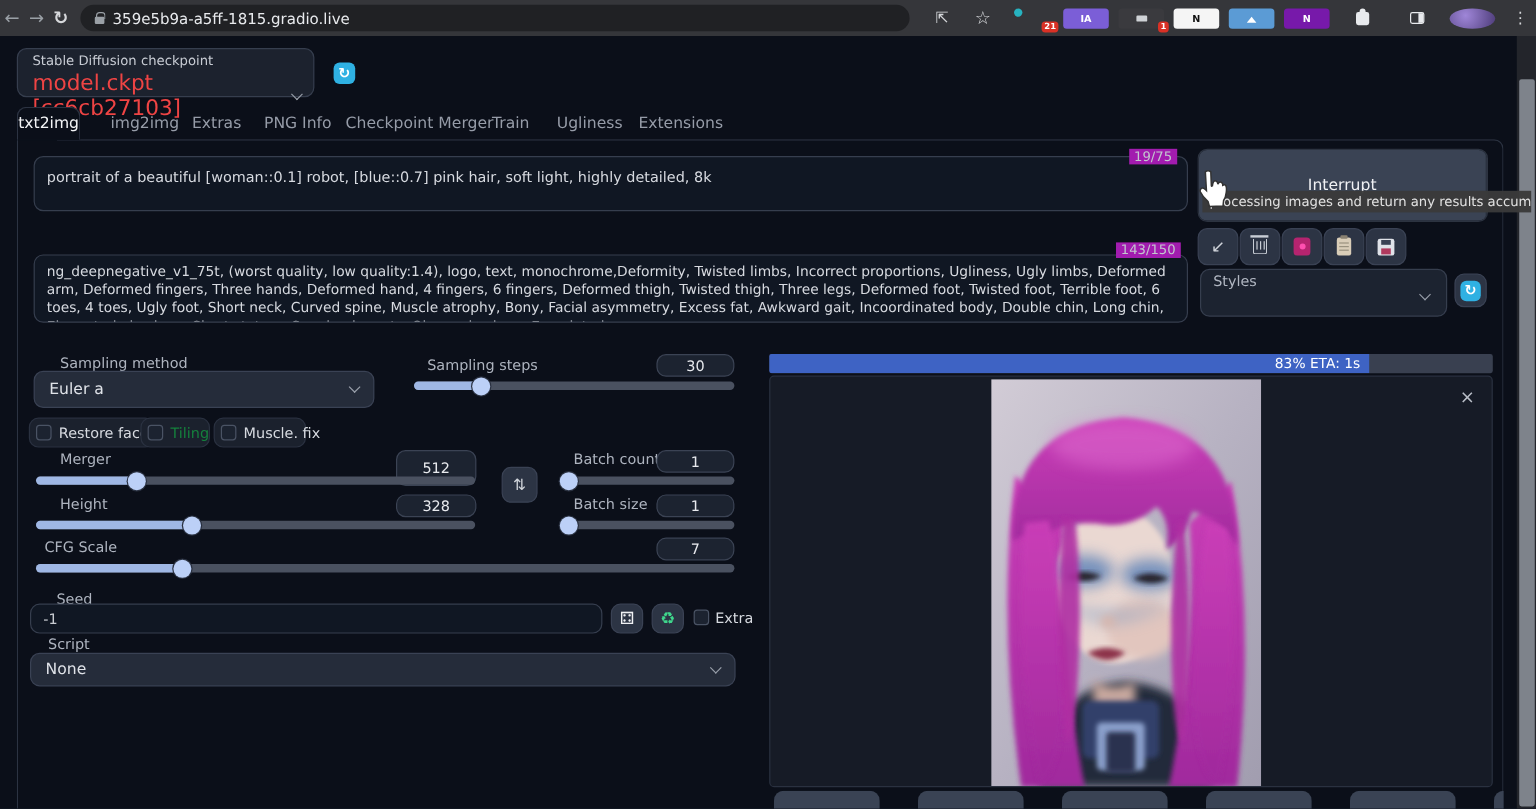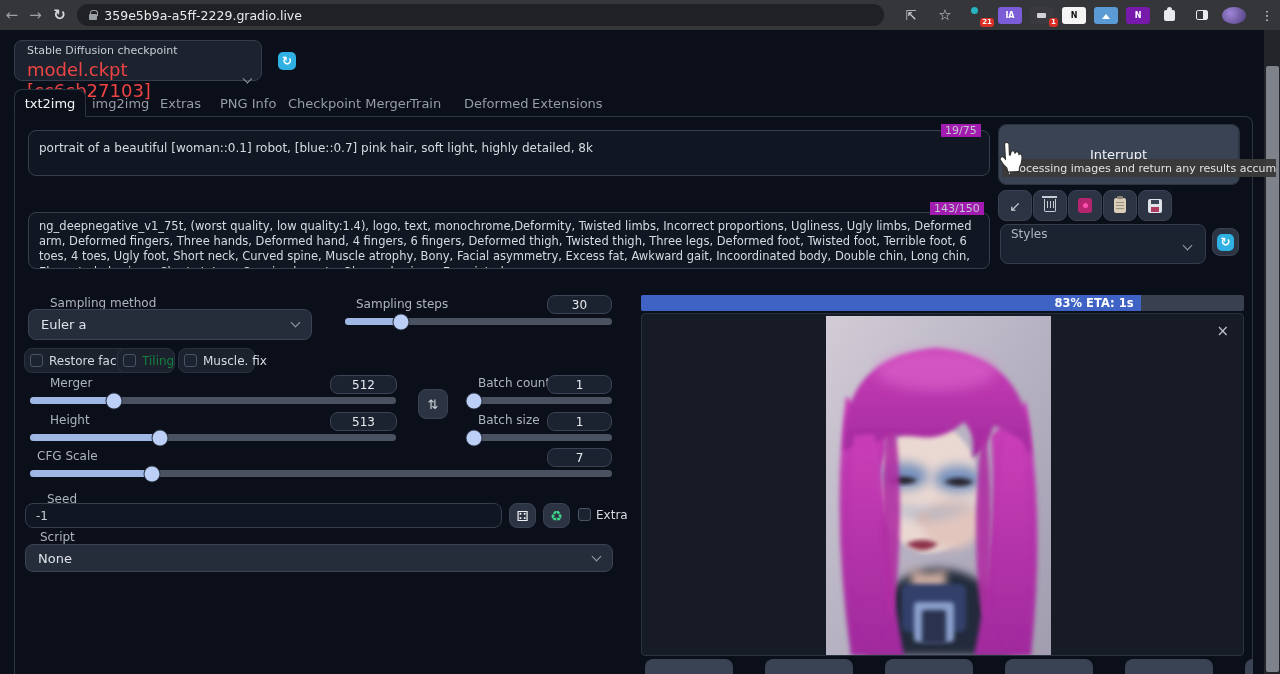--- a/index.html
+++ b/index.html
@@ -7,21 +7,21 @@
   body{position:relative;background:#0b0f19;font-family:"DejaVu Sans","Liberation Sans",sans-serif;color:#e8eaee}
 
   
   .browser{position:absolute;top:0;left:0;width:1280px;height:30px;background:#35363a;display:flex;align-items:center;z-index:40}
   .nav-ic{color:#9aa0a6;font-size:15px;width:26px;text-align:center;cursor:default}
   .nav-ic.lit{color:#d6d8db}
   .omnibox{background:#202124;border-radius:13px;height:22px;display:flex;align-items:center;padding:0 12px;gap:7px;color:#e8eaed;font-size:12.5px;width:880px;margin-left:6px}
   .lockbody{width:8px;height:6px;background:#9aa0a6;border-radius:1px;position:relative;margin-top:3px}
   .lockbody:before{content:"";position:absolute;top:-4px;left:1px;width:6px;height:5px;border:1.4px solid #9aa0a6;border-bottom:none;border-radius:3px 3px 0 0}
   .extrow{display:flex;align-items:center;gap:8px;margin-left:14px}
-  .extic{width:24px;height:17px;border-radius:3px;position:relative;font-size:8px;font-weight:bold;display:flex;align-items:center;justify-content:center}
+  .extic{width:38px;height:17px;border-radius:3px;position:relative;font-size:8px;font-weight:bold;display:flex;align-items:center;justify-content:center}
   .badge{position:absolute;bottom:-3px;right:-4px;background:#d93025;color:#fff;font-size:7px;font-weight:bold;border-radius:3px;padding:0 2px;line-height:9px}
 
   
   .lbl{position:absolute;color:#aeb4bf;font-size:12px;white-space:nowrap}
   .box{position:absolute;border:1px solid #363e4e;border-radius:8px;background:#101723}
   .drop{position:absolute;border:1px solid #3a4254;border-radius:8px;background:#252c3a;display:flex;align-items:center;padding:0 12px;font-size:13px;color:#dfe2e8}
   .caret{width:7px;height:7px;border-right:1.6px solid #9aa0ab;border-bottom:1.6px solid #9aa0ab;transform:rotate(45deg);margin-top:-4px}
   .numbox{position:absolute;background:#1c2330;border:1px solid #3b4354;border-radius:8px;color:#e8eaee;font-size:12px;display:flex;align-items:center;justify-content:center}
   .slider{position:absolute;height:7px;border-radius:4px;background:#4a5160}
   .slider .fill{position:absolute;left:0;top:0;bottom:0;background:#9fb7e4;border-radius:4px}
@@ -54,21 +54,21 @@
 </style>
 </head>
 <body>
 
 <div class="browser">
   <span class="nav-ic">←</span>
   <span class="nav-ic">→</span>
   <span class="nav-ic lit" style="font-weight:bold">↻</span>
   <div class="omnibox">
     <span class="lockbody"></span>
-    <span>359e5b9a-a5ff-2229.gradio.live</span>
+    <span>359e5b9a-a5ff-1815.gradio.live</span>
   </div>
   <div class="extrow">
     <span class="nav-ic lit" style="font-size:13px">⇱</span>
     <span class="nav-ic lit">☆</span>
     <span class="extic" style="background:transparent">
       <span style="width:7px;height:7px;border-radius:50%;background:#27b3c0;position:absolute;top:0;left:5px"></span>
       <span class="badge">21</span>
     </span>
     <span class="extic" style="background:#7b5ed7;color:#fff">IA</span>
     <span class="extic" style="background:#3a3a3e">
@@ -97,29 +97,29 @@
 
 <div class="box" style="left:14px;top:40px;width:248px;height:41px;background:#1c222e">
   <div style="position:absolute;left:12px;top:3px;font-size:11px;color:#c8ccd4">Stable Diffusion checkpoint</div>
   <div style="position:absolute;left:12px;top:18px;right:10px;font-size:18px;color:#ef4444;display:flex;justify-content:center;align-items:center">
     <span>model.ckpt [cc6cb27103]</span>
     <span class="caret"></span>
   </div>
 </div>
 <div class="cyanbtn" style="left:278px;top:52px;width:18px;height:18px">↻</div>
 
-<div style="position:absolute;left:14px;top:89px;width:72px;height:28px;border:1px solid #2c3342;border-bottom:1px solid #0b0f19;border-radius:8px 8px 0 0;background:#0b0f19;z-index:2;display:flex;align-items:center;justify-content:center;font-size:13px;color:#f3f4f6">
+<div style="position:absolute;left:14px;top:89px;width:53px;height:28px;border:1px solid #2c3342;border-bottom:1px solid #0b0f19;border-radius:8px 8px 0 0;background:#0b0f19;z-index:2;display:flex;align-items:center;justify-content:center;font-size:13px;color:#f3f4f6">
   <span>txt2img</span>
 </div>
 <span class="tabtxt" style="left:92px;top:96px">img2img</span>
 <span class="tabtxt" style="left:160px;top:96px">Extras</span>
 <span class="tabtxt" style="left:220px;top:96px">PNG Info</span>
 <span class="tabtxt" style="left:288px;top:96px">Checkpoint Merger</span>
 <span class="tabtxt" style="left:410px;top:96px">Train</span>
-<span class="tabtxt" style="left:464px;top:96px">Deformed</span>
+<span class="tabtxt" style="left:464px;top:96px">Ugliness</span>
 <span class="tabtxt" style="left:532px;top:96px">Extensions</span>
 
 <div style="position:absolute;left:14px;top:116px;width:1239px;height:558px;border:1px solid #2c3342;border-bottom:none;border-radius:0 8px 0 0"></div>
 
 <span class="counter" style="left:941px;top:124px">19/75</span>
 <div class="box" style="left:28px;top:130px;width:962px;height:46px;padding:8px 10px;font-size:12px;color:#d7dae0;line-height:1.5">
   <span>portrait of a beautiful [woman::0.1] robot, [blue::0.7] pink hair, soft light, highly detailed, 8k</span>
 </div>
 
 <span class="counter" style="left:930px;top:202px">143/150</span>
@@ -146,42 +146,42 @@
 <span class="chk" style="left:30px;top:354px"></span>
 <span class="lbl" style="left:49px;top:354px;color:#d7dae0">Restore faces</span>
 <div class="chkgrp" style="left:117px;top:348px;width:58px;height:25px"></div>
 <span class="chk" style="left:123px;top:354px"></span>
 <span class="lbl" style="left:142px;top:354px;color:#15803d">Tiling</span>
 <div class="chkgrp" style="left:178px;top:348px;width:77px;height:25px"></div>
 <span class="chk" style="left:184px;top:354px"></span>
 <span class="lbl" style="left:203px;top:354px;color:#d7dae0">Muscle. fix</span>
 
 <span class="lbl" style="left:50px;top:376px">Merger</span>
-<div class="numbox" style="left:330px;top:375px;width:67px;height:19px">
+<div class="numbox" style="left:330px;top:375px;width:67px;height:30px">
     <span>512</span>
   </div>
 <div class="slider" style="left:30px;top:397px;width:366px">
   <span class="fill" style="width:23%"></span>
     <span class="knob" style="left:23%"></span>
 </div>
 
 <div class="icbtn" style="left:418px;top:389px;width:30px;height:30px;font-size:13px;color:#d0d4da">⇅</div>
 
 <span class="lbl" style="left:478px;top:376px">Batch count</span>
 <div class="numbox" style="left:547px;top:375px;width:65px;height:19px">
     <span>1</span>
   </div>
 <div class="slider" style="left:470px;top:397px;width:142px">
   <span class="fill" style="width:3%"></span>
     <span class="knob" style="left:3%"></span>
 </div>
 
 <span class="lbl" style="left:50px;top:413px">Height</span>
 <div class="numbox" style="left:330px;top:412px;width:67px;height:19px">
-    <span>513</span>
+    <span>328</span>
   </div>
 <div class="slider" style="left:30px;top:434px;width:366px">
   <span class="fill" style="width:35.5%"></span>
     <span class="knob" style="left:35.5%"></span>
 </div>
 
 <span class="lbl" style="left:478px;top:413px">Batch size</span>
 <div class="numbox" style="left:547px;top:412px;width:65px;height:19px">
     <span>1</span>
   </div>
@@ -245,21 +245,21 @@
 <div class="box" style="left:1000px;top:224px;width:206px;height:40px;background:#1c2330">
   <span style="position:absolute;left:10px;top:2px;font-size:12px;color:#b0b6c1">Styles</span>
   <span class="caret" style="position:absolute;right:14px;bottom:14px"></span>
 </div>
 <div class="icbtn" style="left:1212px;top:228px;width:27px;height:28px">
   <span class="cyanbtn" style="position:static;width:17px;height:17px">↻</span>
 </div>
 
 <div style="position:absolute;left:641px;top:295px;width:603px;height:16px;background:#394050;border-radius:2px;overflow:hidden">
   <div style="height: 100%; background: var(--progress); display: flex; align-items: center; justify-content: flex-end; padding-right: 8px; width: 83%;">
-    <span style="font-size:11.5px;font-weight:bold;color:#fff;white-space:nowrap">83% ETA: 1s</span>
+    <span style="font-size:11.5px;font-weight:normal;color:#fff;white-space:nowrap">83% ETA: 1s</span>
   </div>
 </div>
 
 <div style="position:absolute;left:641px;top:313px;width:603px;height:343px;background:#161b26;border:1px solid #2a3140;border-radius:4px;overflow:hidden">
   <span style="position:absolute;right:14px;top:10px;color:#b9bec7;font-size:15px;line-height:1">×</span>
   <svg style="position:absolute;left:184px;top:2px" width="225" height="340" viewBox="0 0 225 340">
     <defs>
       <linearGradient id="pbg" x1="0" y1="0" x2="1" y2="1">
         <stop offset="0" stop-color="#d2ccd6"></stop>
           <stop offset="0.5" stop-color="#b7b2c2"></stop>

